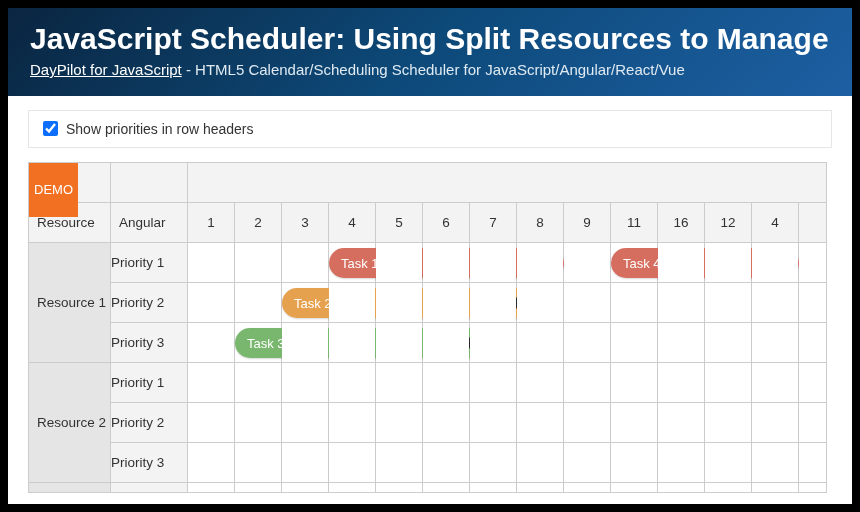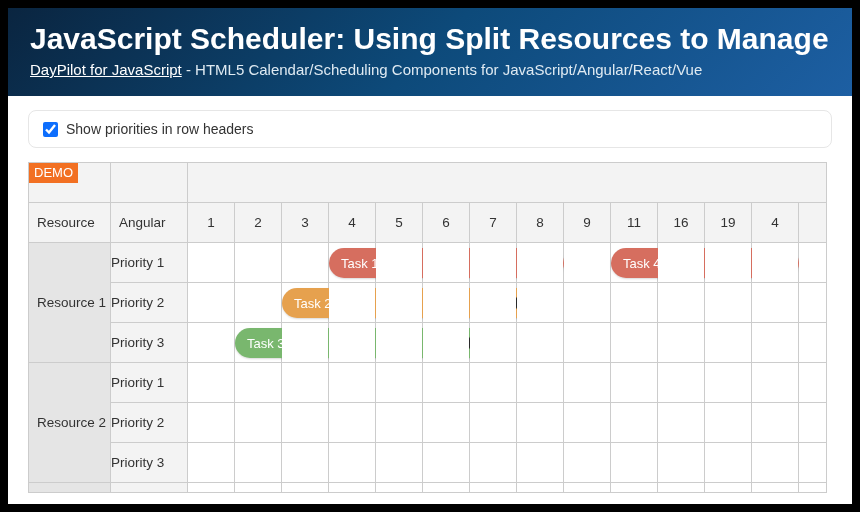--- a/index.html
+++ b/index.html
@@ -34,24 +34,23 @@
       font-size: 15px;
       color: #dfeaf2;
     }
     .subtitle a {
       color: #fff;
       text-decoration: underline;
     }
     .controls {
       margin: 14px 20px;
       border: 1px solid #e6e6e6;
-      border-radius: 8px;
+      border-radius: 0;
       padding: 10px 14px;
       display: flex;
-      align-items: center;
       font-size: 14px;
       color: #333;
     }
     .controls input { margin-right: 8px; accent-color: #0d6efd; width: 15px; height: 15px; }
     .scheduler {
       margin: 0 0 0 20px;
       position: relative;
     }
     .sched-table {
       border-collapse: collapse;
@@ -69,21 +68,21 @@
       position: relative;
       vertical-align: top;
     }
     .corner2 { width: 77px; background: #f3f3f3; }
     .demo-badge {
       position: absolute;
       top: 0;
       left: 0;
       background: #f27022;
       color: #fff;
-      padding: 1px 5px;
+      padding: 18px 5px;
       font-size: 13px;
       line-height: 18px;
     }
     .col-head {
       background: #f3f3f3;
       text-align: left;
       padding-left: 8px;
       font-weight: 400;
     }
     .date-head {
@@ -137,21 +136,21 @@
     .t-orange { background: #e6a14e; }
     .t-green { background: #79b76e; }
   </style>
 </head>
 <body>
 
 <div class="inner">
   <div class="header">
     <div class="title">JavaScript Scheduler: Using Split Resources to Manage Task Priorities</div>
     <div class="subtitle">
-      <a href="#">DayPilot for JavaScript</a><span> - HTML5 Calendar/Scheduling Components for JavaScript/Angular/React/Vue</span>
+      <a href="#">DayPilot for JavaScript</a><span> - HTML5 Calendar/Scheduling Scheduler for JavaScript/Angular/React/Vue</span>
     </div>
   </div>
 
   <div class="controls">
     <input type="checkbox" checked="" style="">
     <label>Show priorities in row headers</label>
   </div>
 
   <div class="scheduler">
     <table class="sched-table" id="sched-table">
@@ -170,21 +169,21 @@
             <td class="date-head">2</td>
             <td class="date-head">3</td>
             <td class="date-head">4</td>
             <td class="date-head">5</td>
             <td class="date-head">6</td>
             <td class="date-head">7</td>
             <td class="date-head">8</td>
             <td class="date-head">9</td>
             <td class="date-head">11</td>
             <td class="date-head">16</td>
-            <td class="date-head">19</td>
+            <td class="date-head">12</td>
             <td class="date-head">4</td>
             <td class="date-head" style="width: 28px;"></td>
           </tr>
           <tr>
             <td class="resource-cell" rowspan="3">Resource 1</td>
             <td class="priority-cell">Priority 1</td>
             <td class="grid-cell"></td>
             <td class="grid-cell"></td>
             <td class="grid-cell"></td>
             <td class="grid-cell">

